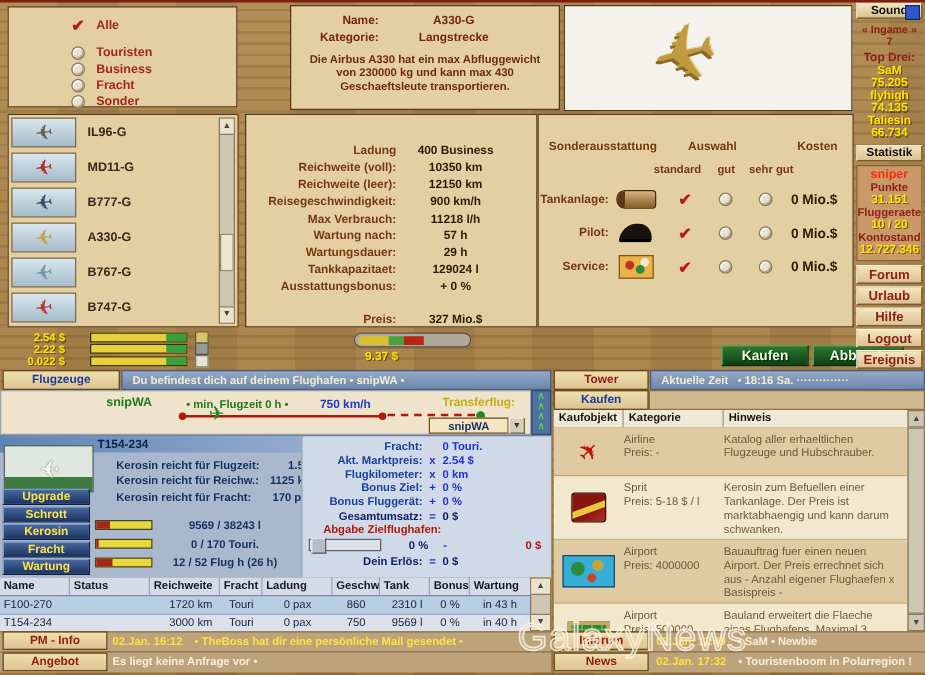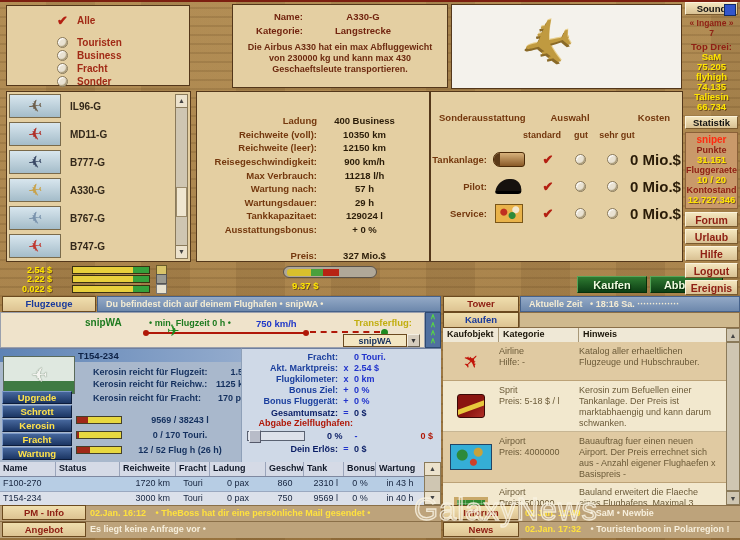--- a/index.html
+++ b/index.html
@@ -47,21 +47,21 @@
   .eq-head{position:relative;height:22px;margin-top:16px}
   .eq-title{position:absolute;left:8px;top:4px;color:#74380e;font-weight:bold;font-size:9.5px}
   .eq-ausw{position:absolute;left:102px;top:4px;width:74px;text-align:center;color:#74380e;font-weight:bold;font-size:9.5px}
   .eq-kost{position:absolute;right:12px;top:4px;color:#74380e;font-weight:bold;font-size:9.5px}
   .eq-levels{position:relative;height:16px}
   .lv{position:absolute;top:0;color:#74380e;font-weight:bold;font-size:9px}
   .eq-row{display:flex;align-items:center;height:27px}
   .eq-lab{width:56px;text-align:right;color:#74380e;font-weight:bold;font-size:9.5px}
   .eq-ico{width:44px;display:flex;justify-content:center}
   .eq-c{width:34px;text-align:center}.eq-g{width:30px;display:flex;justify-content:center}.eq-s{width:34px;display:flex;justify-content:center}
-  .eq-cost{flex:1;text-align:center;color:#2a1c08;font-weight:bold;font-size:15px}
+  .eq-cost{flex:1;text-align:right;padding-right:12px;color:#2a1c08;font-weight:bold;font-size:11px}
   .engine-ico{width:30px;height:13px;background:linear-gradient(180deg,#d8b27c,#8a5a28);
     border:1px solid #4a2a08;border-radius:7px 3px 3px 7px;position:relative}
   .engine-ico::before{content:"";position:absolute;left:0;top:0;bottom:0;width:6px;background:#5a3a18;border-radius:7px 0 0 7px}
   .pilot-ico{width:26px;height:12px;background:#16120e;border-radius:50% 50% 12% 12%/95% 95% 15% 15%;
     border-bottom:3px solid #000;transform:skewX(-8deg)}
   .service-ico{width:26px;height:17px;background:#e9b34a;border:1px solid #7a5618;
     background-image:radial-gradient(circle at 30% 42%,#c03020 0 3px,transparent 4px),
       radial-gradient(circle at 62% 62%,#2d8a3a 0 3px,transparent 4px),
       radial-gradient(circle at 76% 28%,#f2e8d0 0 3px,transparent 4px)}
   
@@ -628,21 +628,21 @@
   <div class="tw-hrow">
     <span class="tw-h" style="width:56px">Kaufobjekt</span>
     <span class="tw-h" style="width:80px">Kategorie</span>
     <span class="tw-h" style="flex:1;border-right:none">Hinweis</span>
   </div>
   <div class="tw-rows">
     <div class="tw-row odd" style="min-height:38px">
       <span class="tw-ico">
           <span class="airline-ico">✈</span>
         </span>
-      <span class="tw-kat"><span>Airline</span><br><span>Hilfe: -</span></span>
+      <span class="tw-kat"><span>Airline</span><br><span>Preis: -</span></span>
       <span class="tw-hin">Katalog aller erhaeltlichen Flugzeuge und Hubschrauber.</span>
     </div>
     <div class="tw-row even" style="min-height:44px">
       <span class="tw-ico">
           <span class="sprit-ico"></span>
         </span>
       <span class="tw-kat"><span>Sprit</span><br><span>Preis: 5-18 $ / l</span></span>
       <span class="tw-hin">Kerosin zum Befuellen einer Tankanlage. Der Preis ist marktabhaengig und kann darum schwanken.</span>
     </div>
     <div class="tw-row odd" style="min-height:40px">

